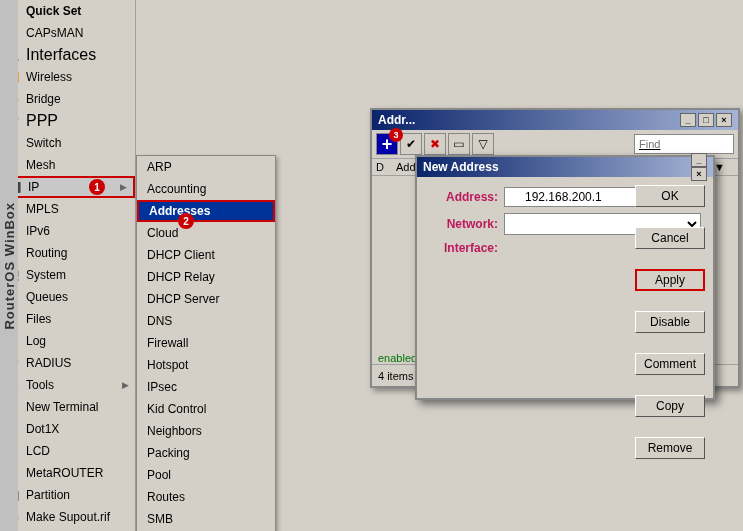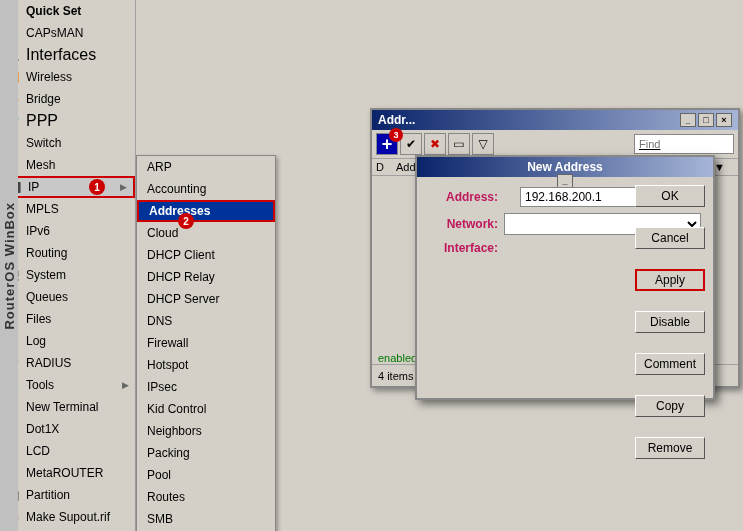--- a/index.html
+++ b/index.html
@@ -249,21 +249,20 @@
     .new-addr-dialog .title-bar {
       background: linear-gradient(to right, #0a246a, #a6b5d7);
       color: white;
       padding: 3px 6px;
       display: flex;
       align-items: center;
       justify-content: space-between;
       height: 20px;
       font-size: 12px;
       font-weight: bold;
-      flex-direction: column;
     }
     .dialog-body {
       padding: 10px 12px;
     }
     .form-row {
       display: flex;
       align-items: center;
       margin-bottom: 6px;
     }
     .form-label {
@@ -272,23 +271,22 @@
       color: #be185d;
       font-size: 12px;
       font-weight: bold;
       padding-right: 6px;
     }
     .form-input {
       flex: 1;
       height: 20px;
       border: 1px solid #888;
       background: white;
-      padding: 1px 4px;
-      font-size: 12px;
-      margin-left: 16px;
+      padding: 1px 20px;
+      font-size: 12px;
     }
     .form-select {
       flex: 1;
       height: 22px;
       border: 1px solid #888;
       background: white;
       font-size: 12px;
     }
     .dialog-buttons {
       position: absolute;

